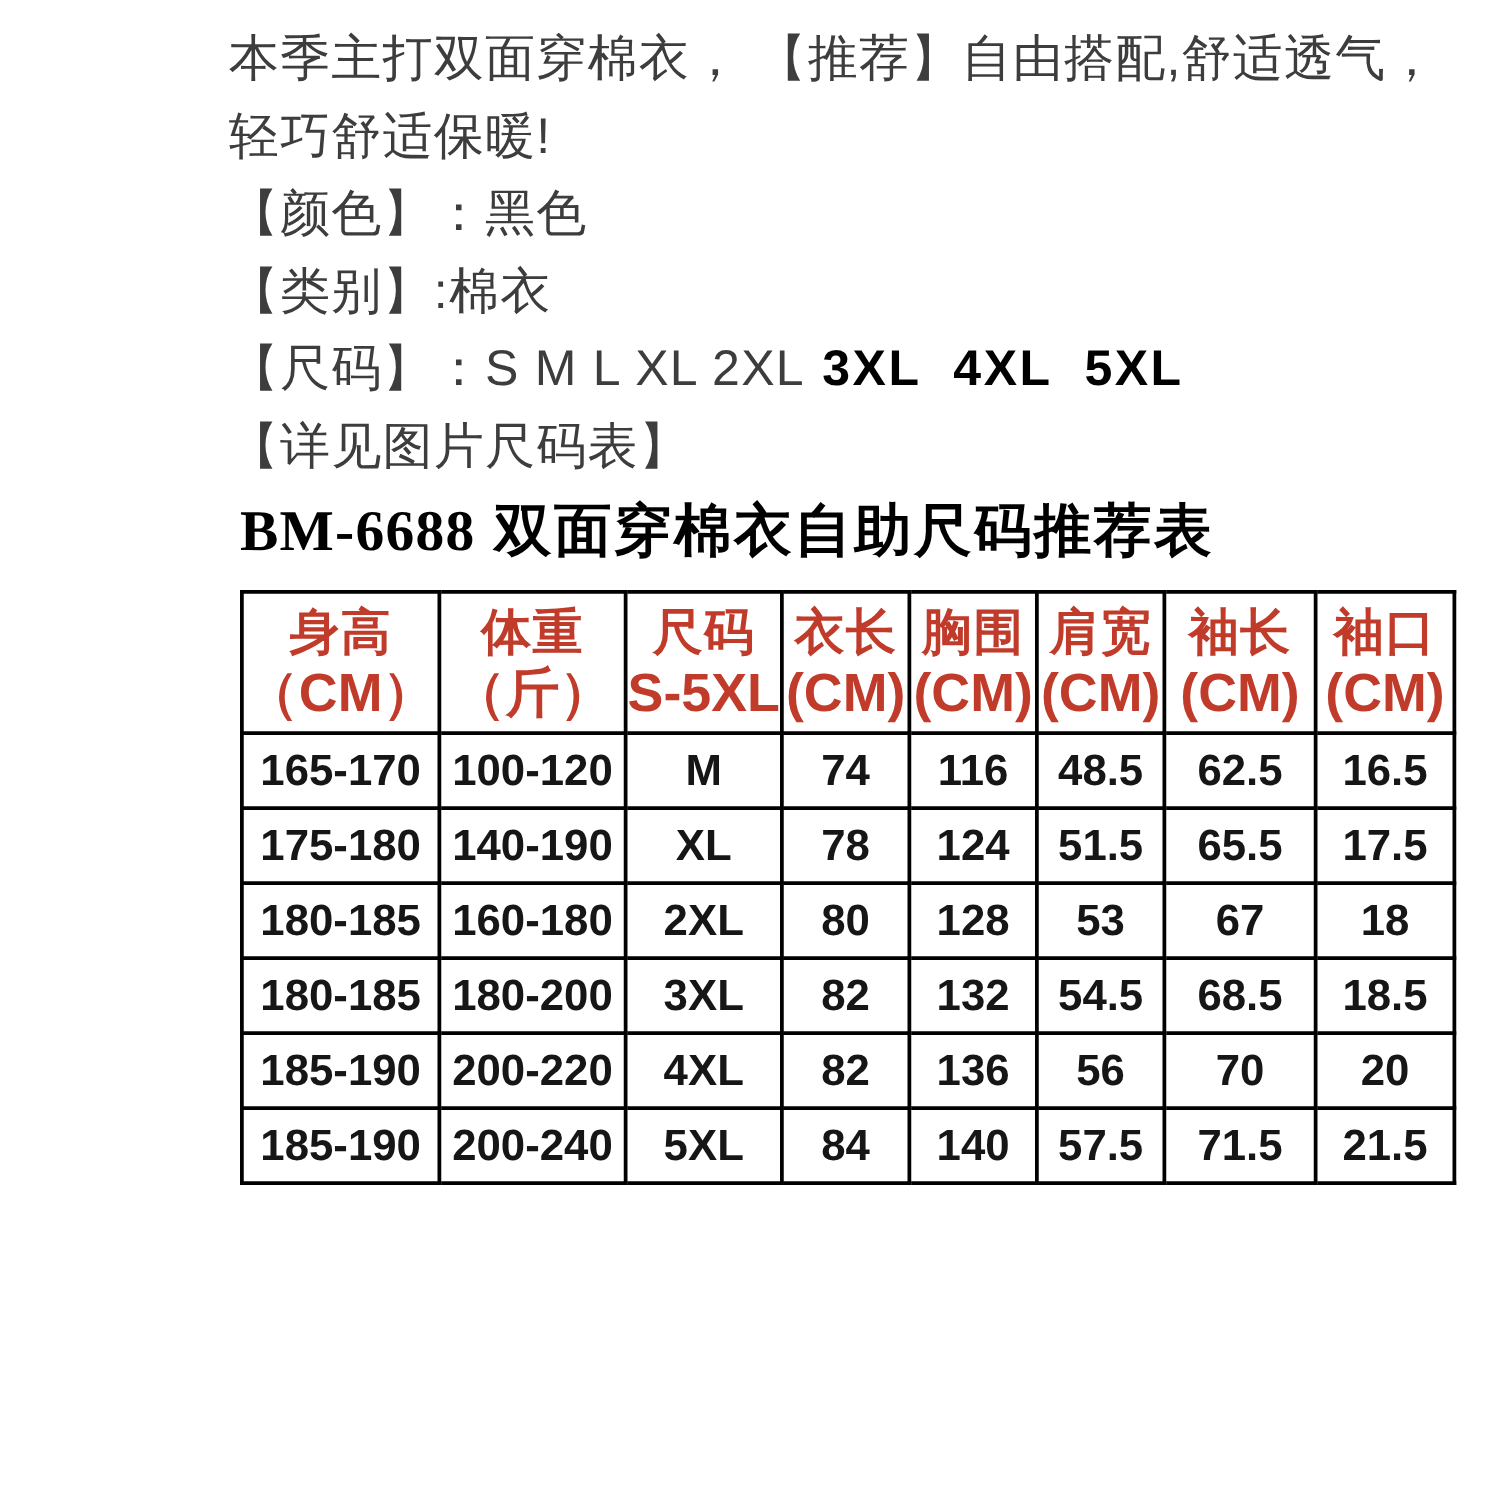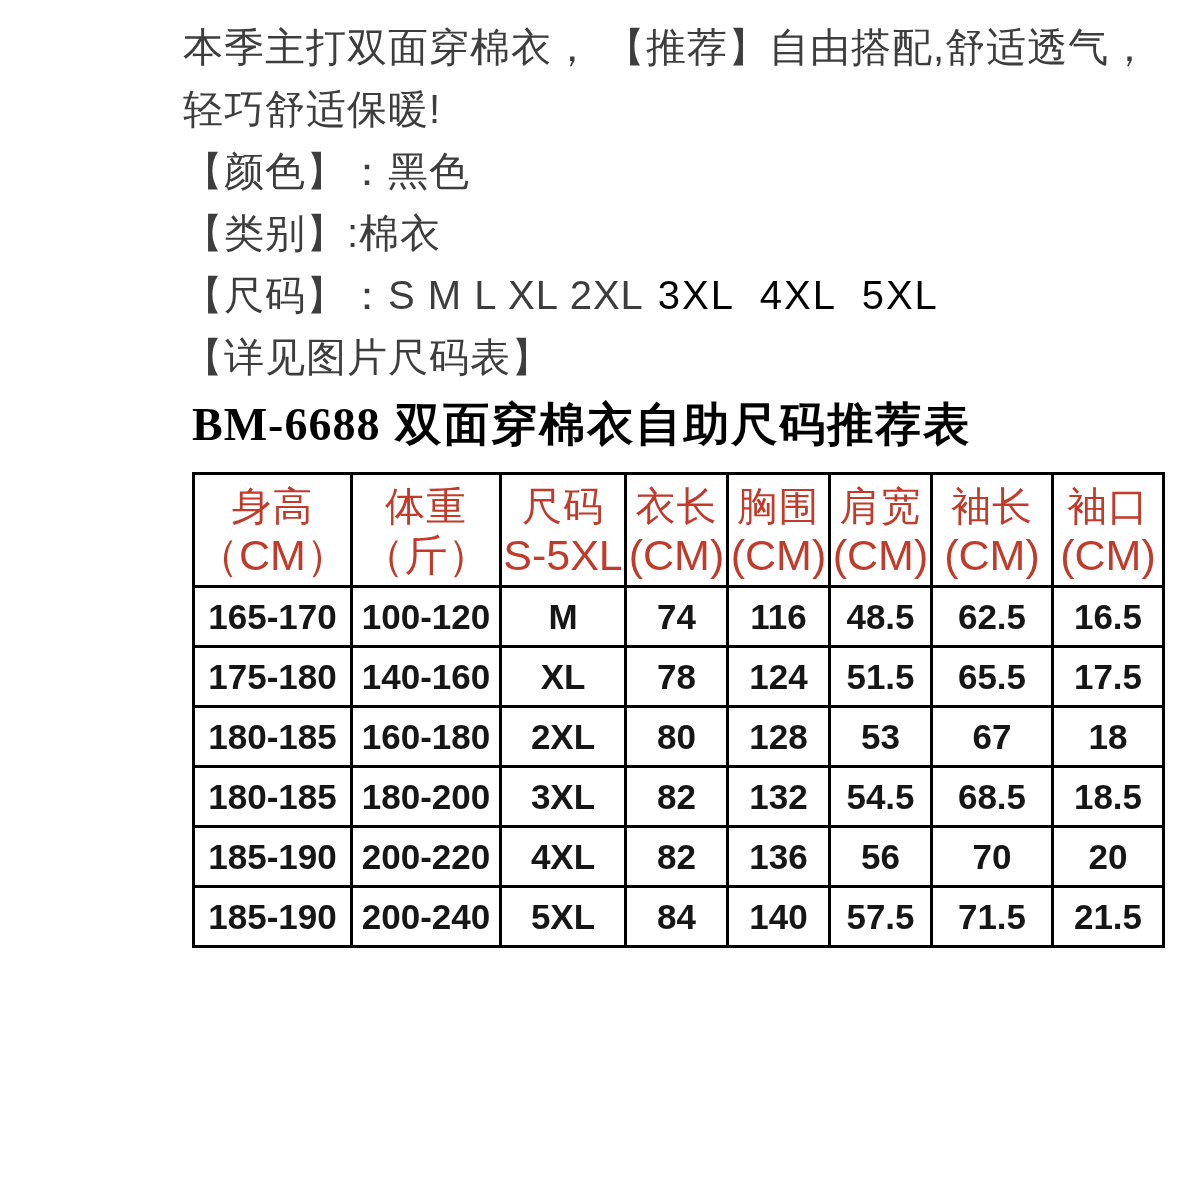--- a/index.html
+++ b/index.html
@@ -20,21 +20,21 @@
     padding: 16px 0 0 143px;
   }
   .line {
     font-size: 40px;
     line-height: 62px;
     color: var(--body-text, #3d3d3d);
     white-space: pre-wrap;
     letter-spacing: 1px;
   }
   .bold-sizes {
-    font-weight: 400;
+    font-weight: 700;
     color: var(--strong-text, #000000);
     margin-left: 14px;
     letter-spacing: 2px;
     text-align: right;
   }
   .table-wrap {
     width: 970px;
     margin-left: 152px;
     margin-top: 10px;
   }
@@ -70,21 +70,21 @@
   .size-table col.c3 { width: 125px; }
   .size-table col.c4 { width: 102px; }
   .size-table col.c5 { width: 102px; }
   .size-table col.c6 { width: 102px; }
   .size-table col.c7 { width: 121px; }
   .size-table col.c8 { width: 111px; }
   .size-table th {
     height: 113px;
     padding: 4px 0 8px 0;
     color: var(--accent-red, #c13b2b);
-    font-weight: 400;
+    font-weight: 700;
   }
   .size-table th .h-line1 {
     font-size: 40px;
     line-height: 54px;
     letter-spacing: 1px;
   }
   .size-table th .h-line2 {
     font-size: 43px;
     line-height: 44px;
   }
@@ -166,21 +166,21 @@
             <td>100-120</td>
             <td>M</td>
             <td>74</td>
             <td>116</td>
             <td>48.5</td>
             <td>62.5</td>
             <td>16.5</td>
           </tr>
           <tr>
             <td>175-180</td>
-            <td>140-160</td>
+            <td>140-190</td>
             <td>XL</td>
             <td>78</td>
             <td>124</td>
             <td>51.5</td>
             <td>65.5</td>
             <td>17.5</td>
           </tr>
           <tr>
             <td>180-185</td>
             <td>160-180</td>

